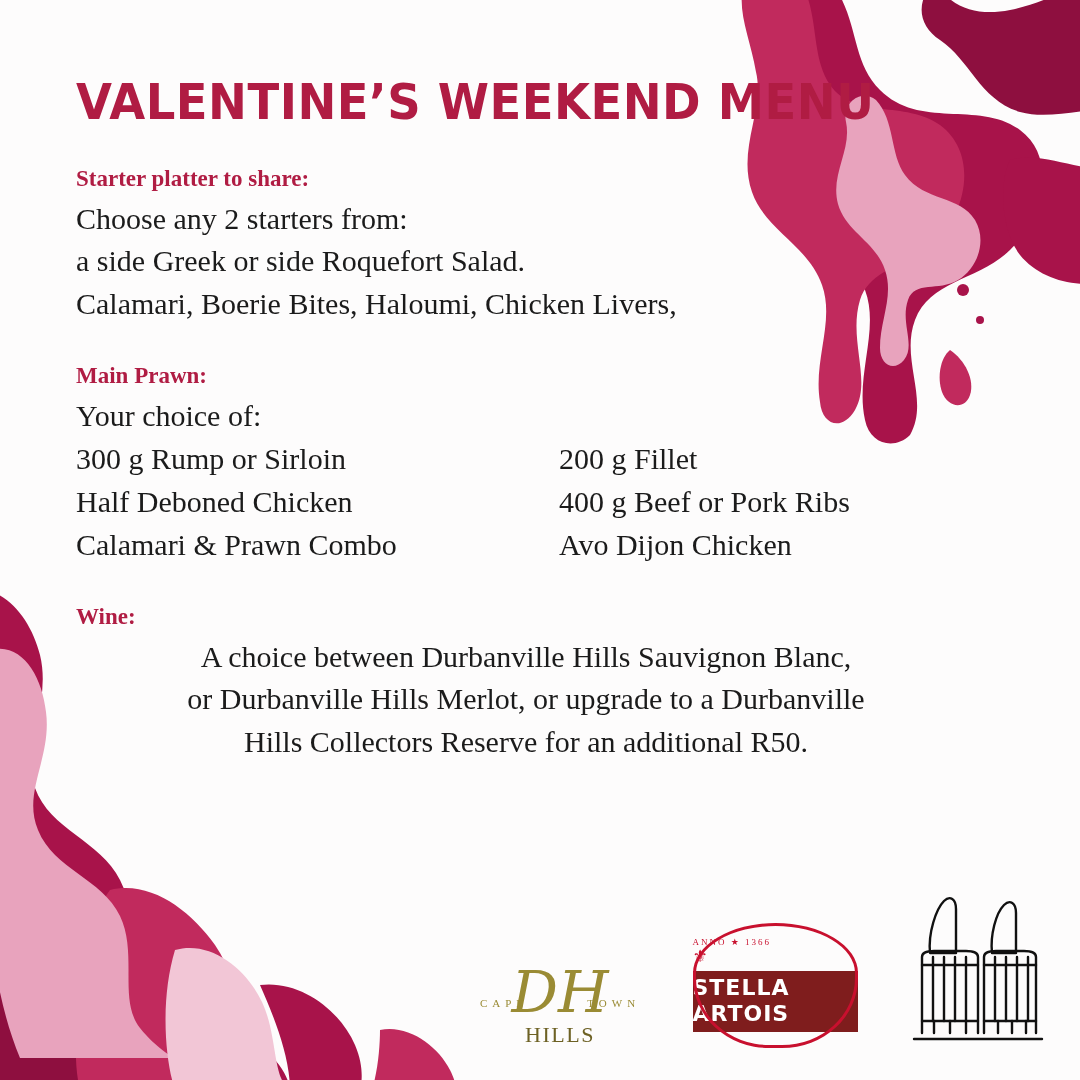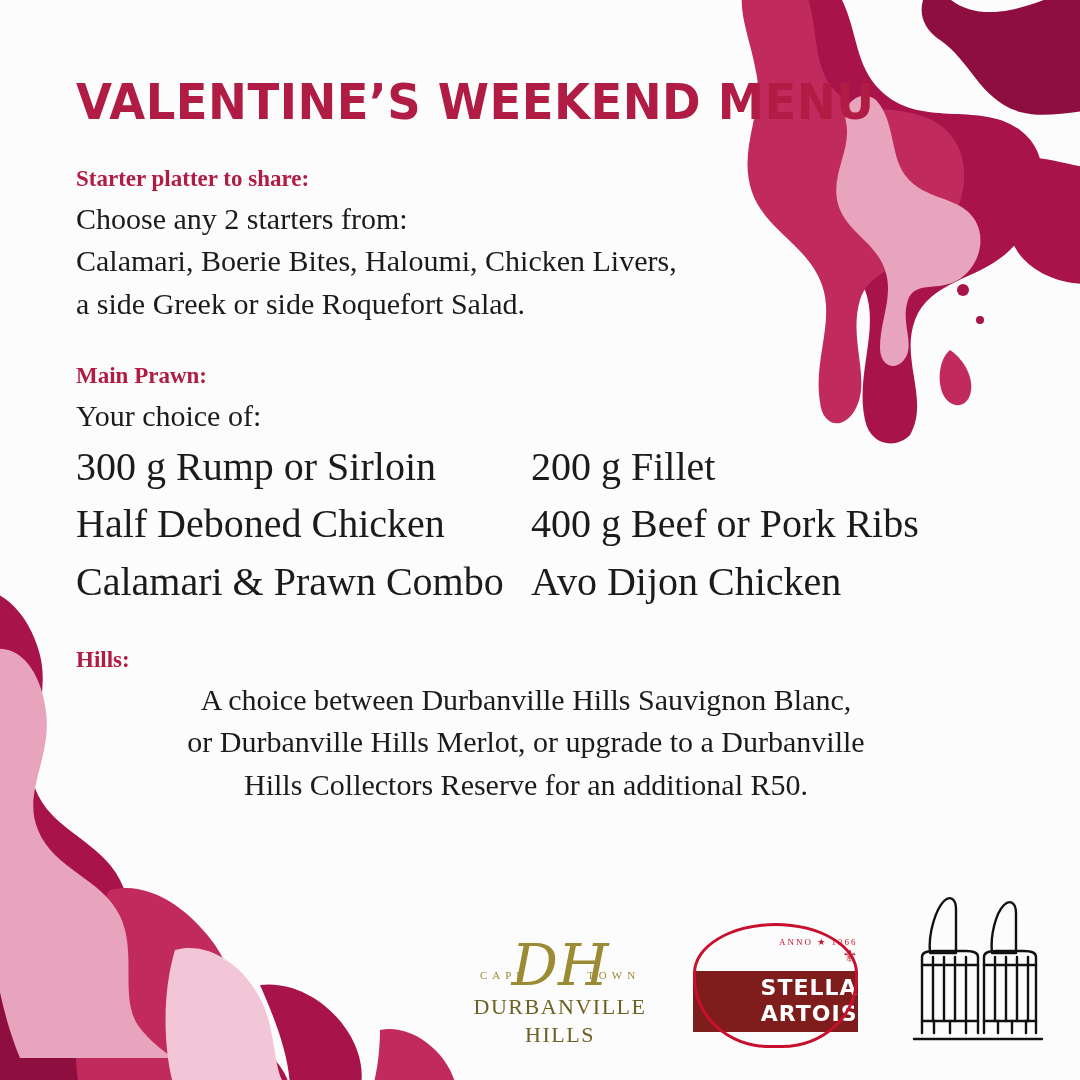--- a/index.html
+++ b/index.html
@@ -69,22 +69,23 @@
     color: #1b1b1b;
     font-size: 30px;
     line-height: 1.43;
     font-family: Liberation Serif, serif;
     white-space: pre;
   }
 
   .two-col-row {
     display: flex;
     color: #1b1b1b;
-    font-size: 40px;
+    font-size: 30px;
     line-height: 1.43;
+    gap: 28px;
   }
   .two-col-row .c1 { width: 455px; flex: none; }
   .two-col-row .c2 { flex: 1; }
 
   .wine-line {
     color: #1b1b1b;
     font-size: 30px;
     line-height: 1.42;
     text-align: center;
   }
@@ -131,21 +132,21 @@
     letter-spacing: 1.5px;
     color: #6d6124;
     line-height: 1.25;
   }
 
   .logo-stella {
     width: 165px;
     height: 125px;
     position: relative;
     color: #c8102e;
-    text-align: right;
+    text-align: left;
   }
   .logo-stella .frame {
     position: absolute;
     inset: 0;
     border: 3px solid #c8102e;
     border-radius: 50% 50% 46% 46% / 40% 40% 56% 56%;
   }
   .logo-stella .anno {
     font-size: 9px;
     letter-spacing: 2px;
@@ -205,61 +206,60 @@
     </svg>
   </div>
 
   <div class="content">
 
     <h1 class="title">VALENTINE’S WEEKEND MENU</h1>
 
     <div class="section">
       <div class="section-head">Starter platter to share:</div>
       <div class="line">Choose any 2 starters from:</div>
+      <div class="line">a side Greek or side Roquefort Salad.</div>
       <div class="line">Calamari, Boerie Bites, Haloumi, Chicken Livers,</div>
-      <div class="line">a side Greek or side Roquefort Salad.</div>
     </div>
 
     <div class="section">
       <div class="section-head">Main Prawn:</div>
       <div class="line">Your choice of:</div>
       <div class="two-col-row">
         <div class="c1">300 g Rump or Sirloin</div>
         <div class="c2">200 g Fillet</div>
       </div>
       <div class="two-col-row">
         <div class="c1">Half Deboned Chicken</div>
         <div class="c2">400 g Beef or Pork Ribs</div>
       </div>
       <div class="two-col-row">
         <div class="c1">Calamari &amp; Prawn Combo</div>
         <div class="c2"> Avo Dijon Chicken</div>
       </div>
     </div>
 
     <div class="section">
-      <div class="section-head">Hills:</div>
+      <div class="section-head">Wine:</div>
       <div class="wine-line">A choice between Durbanville Hills Sauvignon Blanc,</div>
       <div class="wine-line">or Durbanville Hills Merlot, or upgrade to a Durbanville</div>
       <div class="wine-line">Hills Collectors Reserve for an additional R50.</div>
     </div>
 
   </div>
 
   <div class="logos">
 
     <div class="logo-dh">
       <div class="monogram">DH</div>
       <div class="capetown">
         <span>CAPE</span>
         <span style="display:inline-block;width:44px"></span>
         <span>TOWN</span>
       </div>
       <div class="name">
-        <div>DURBANVILLE</div>
         <div>HILLS</div>
       </div>
     </div>
 
     <div class="logo-stella">
       <div class="frame"></div>
       <div class="anno">ANNO ★ 1366</div>
       <div class="horn">⚜</div>
       <div class="band">
         <div>STELLA</div>

